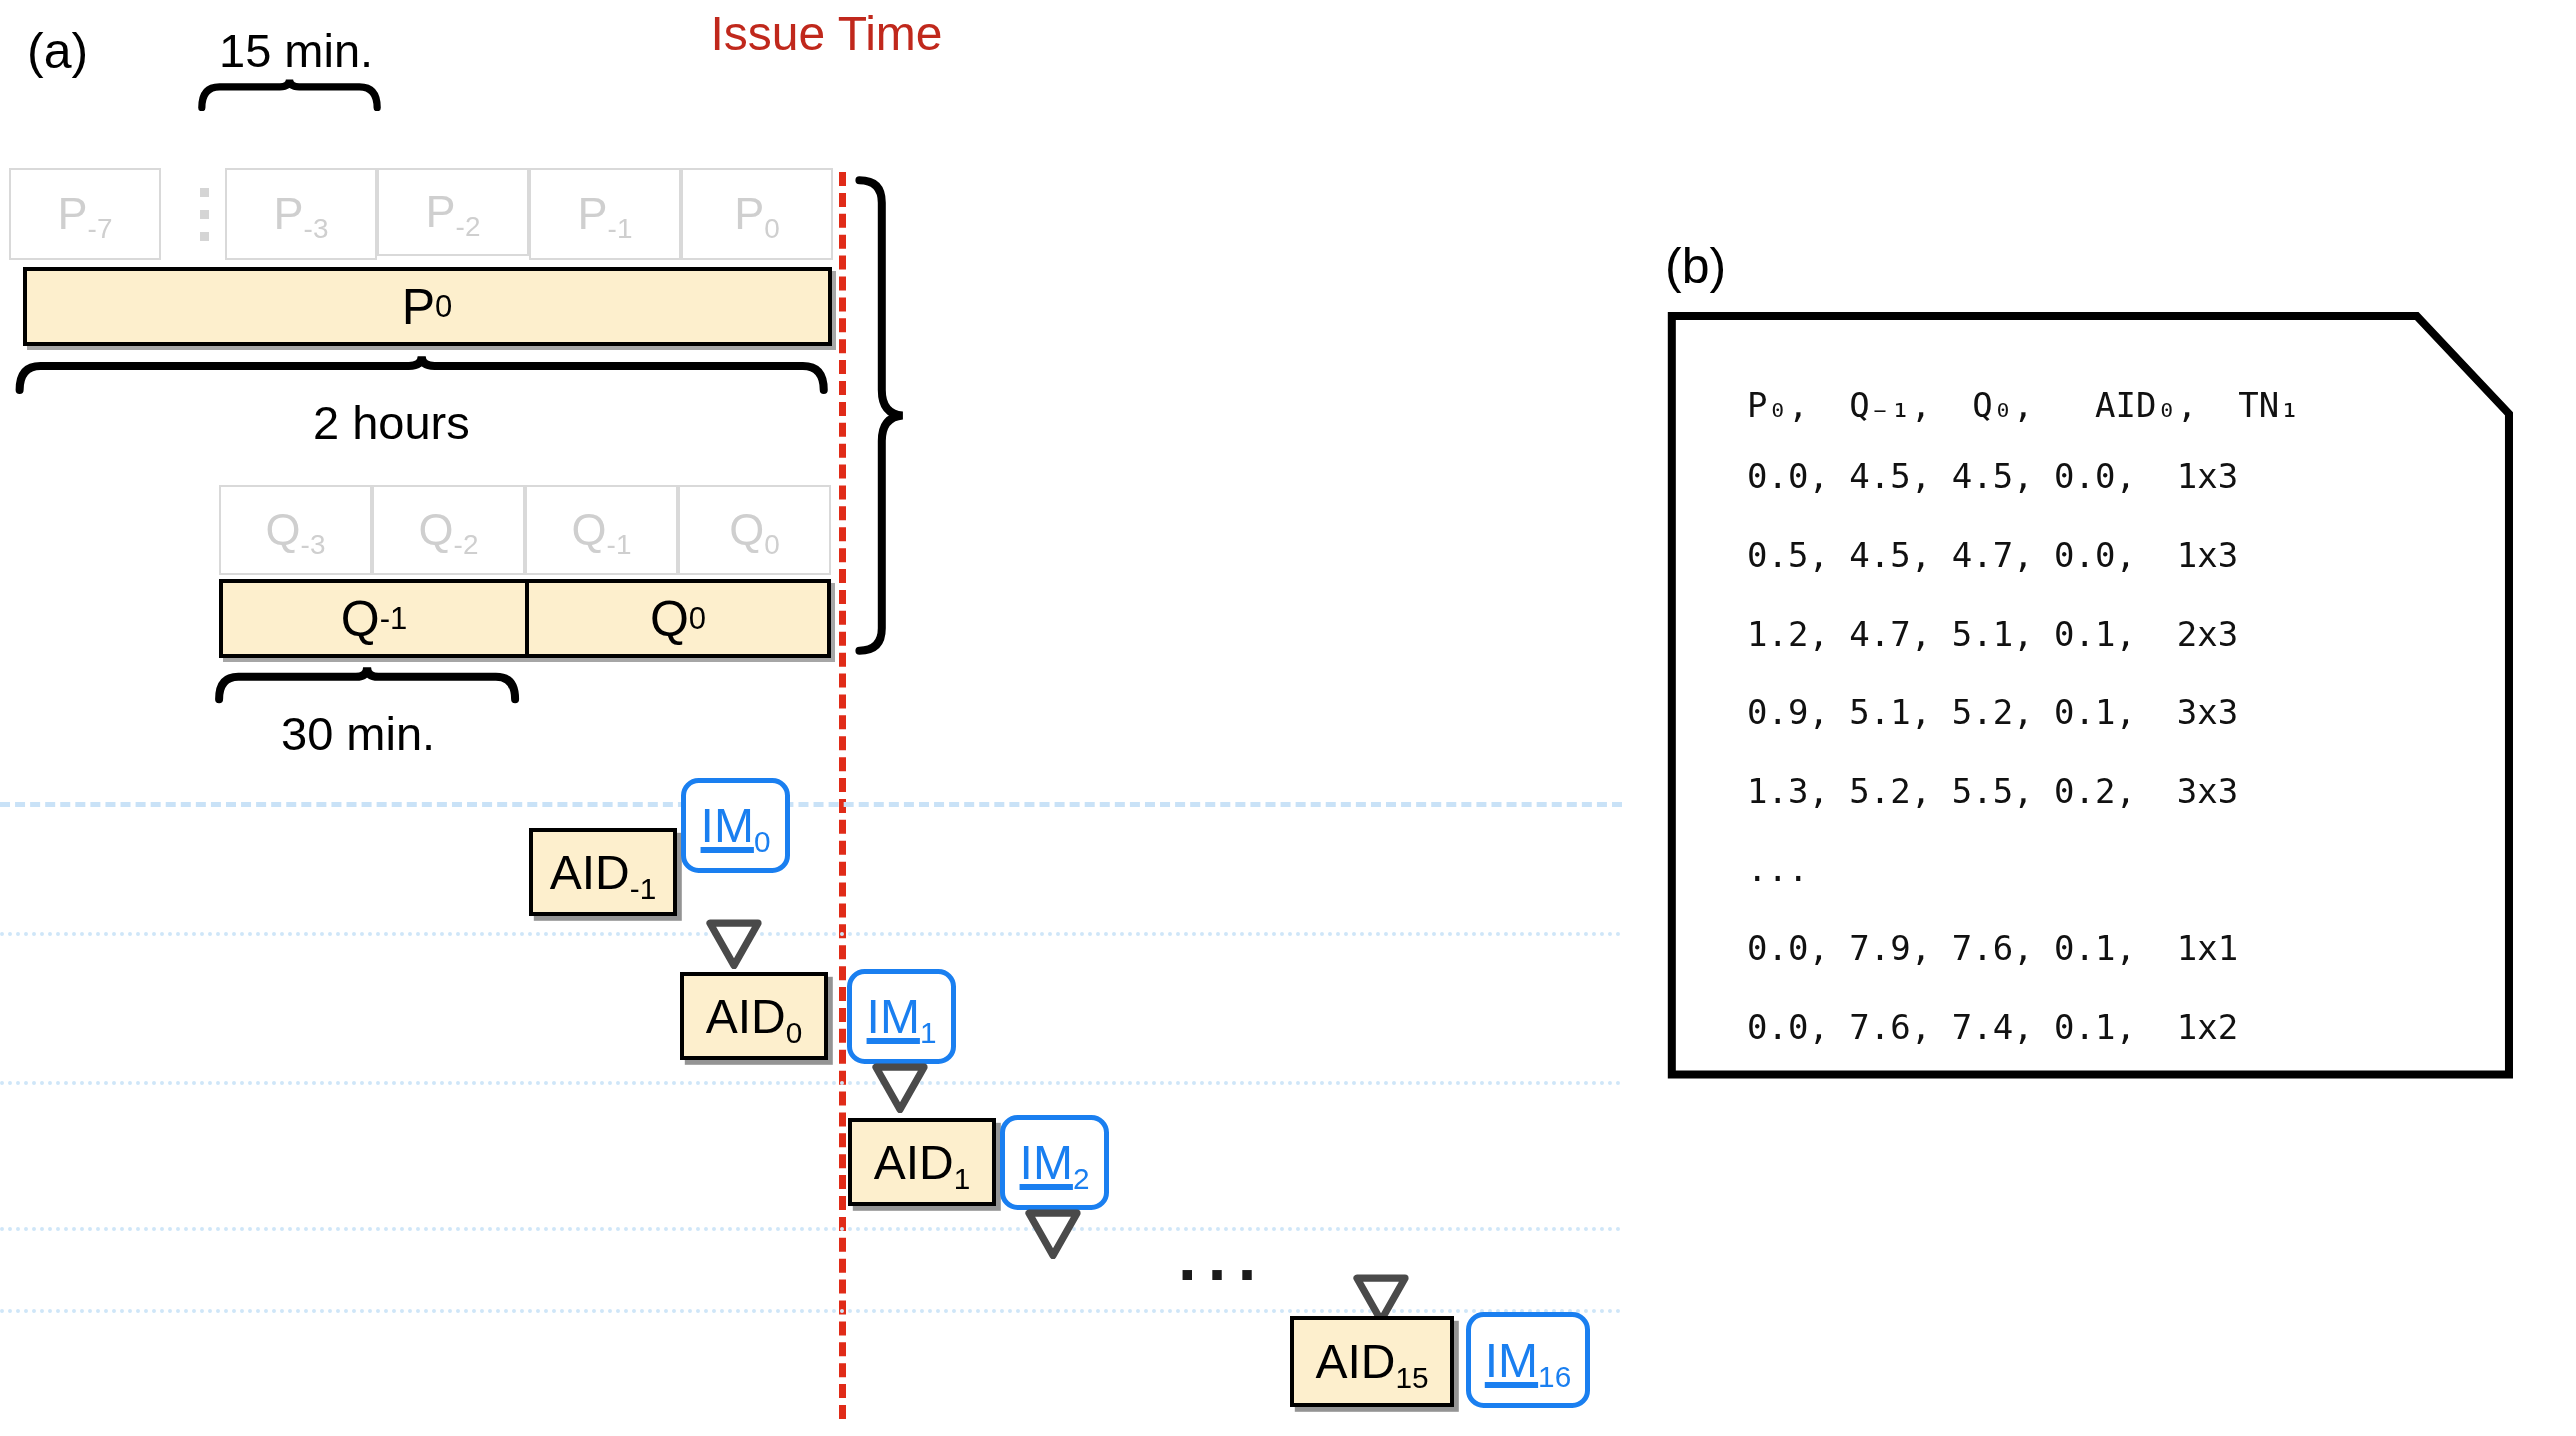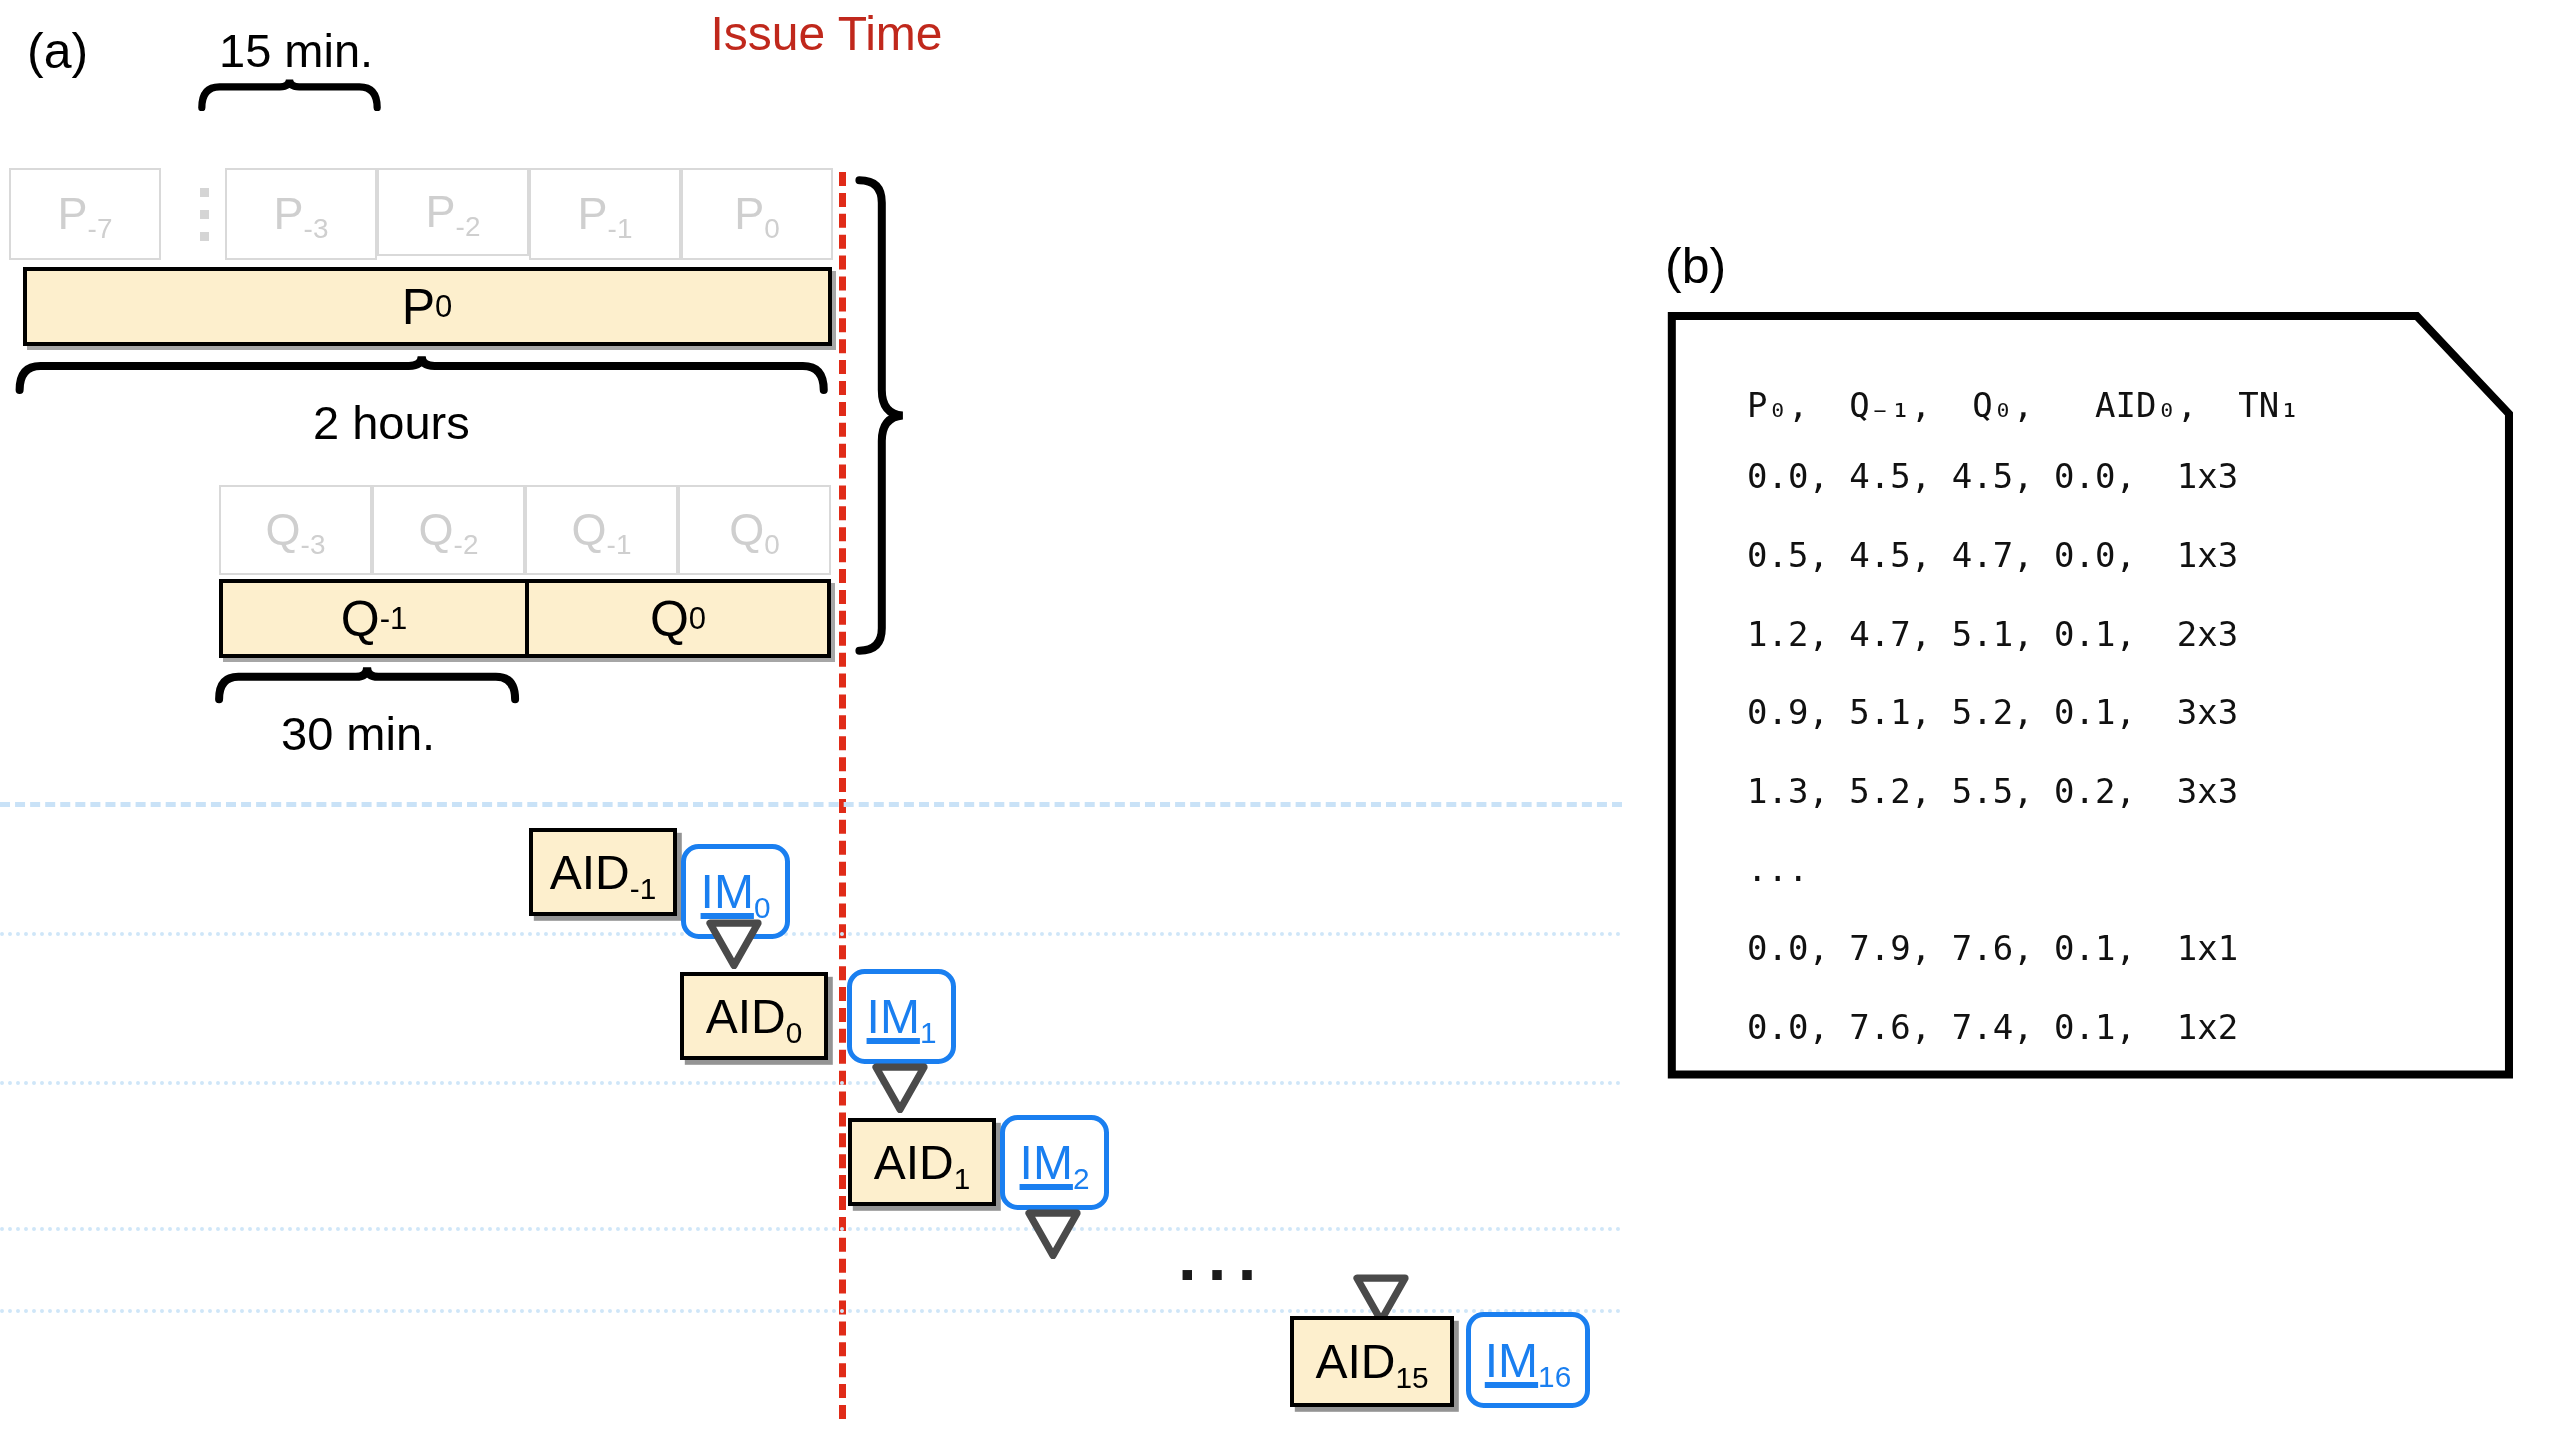--- a/index.html
+++ b/index.html
@@ -157,21 +157,21 @@
 
 <div class="guide-dash" style="left:0;top:802px;width:1622px;"></div>
 <div class="guide-dot" style="left:0;top:932px;width:1622px;"></div>
 <div class="guide-dot" style="left:0;top:1081px;width:1622px;"></div>
 <div class="guide-dot" style="left:0;top:1227px;width:1622px;"></div>
 <div class="guide-dot" style="left:0;top:1309px;width:1622px;"></div>
 
 <div class="aid-box" style="left:529px;top:828px;width:148px;height:88px;">
   <span>AID<sub>-1</sub></span>
 </div>
-<div class="im-box" style="left:681px;top:844px;width:109px;height:95px;">
+<div class="im-box" style="left:681px;top:778px;width:109px;height:95px;">
   <span><span class="u">IM</span><sub>0</sub></span>
 </div>
 <svg class="tri" style="left:706px;top:919px;" width="56" height="50" viewBox="0 0 70 62">
   <path d="M5,5 L65,5 L35,58 Z" fill="#fff" stroke="#4a4a4a" stroke-width="9" stroke-linejoin="round"></path>
 </svg>
 
 <div class="aid-box" style="left:680px;top:972px;width:148px;height:88px;">
   <span>AID<sub>0</sub></span>
 </div>
 <div class="im-box" style="left:847px;top:969px;width:109px;height:95px;">

